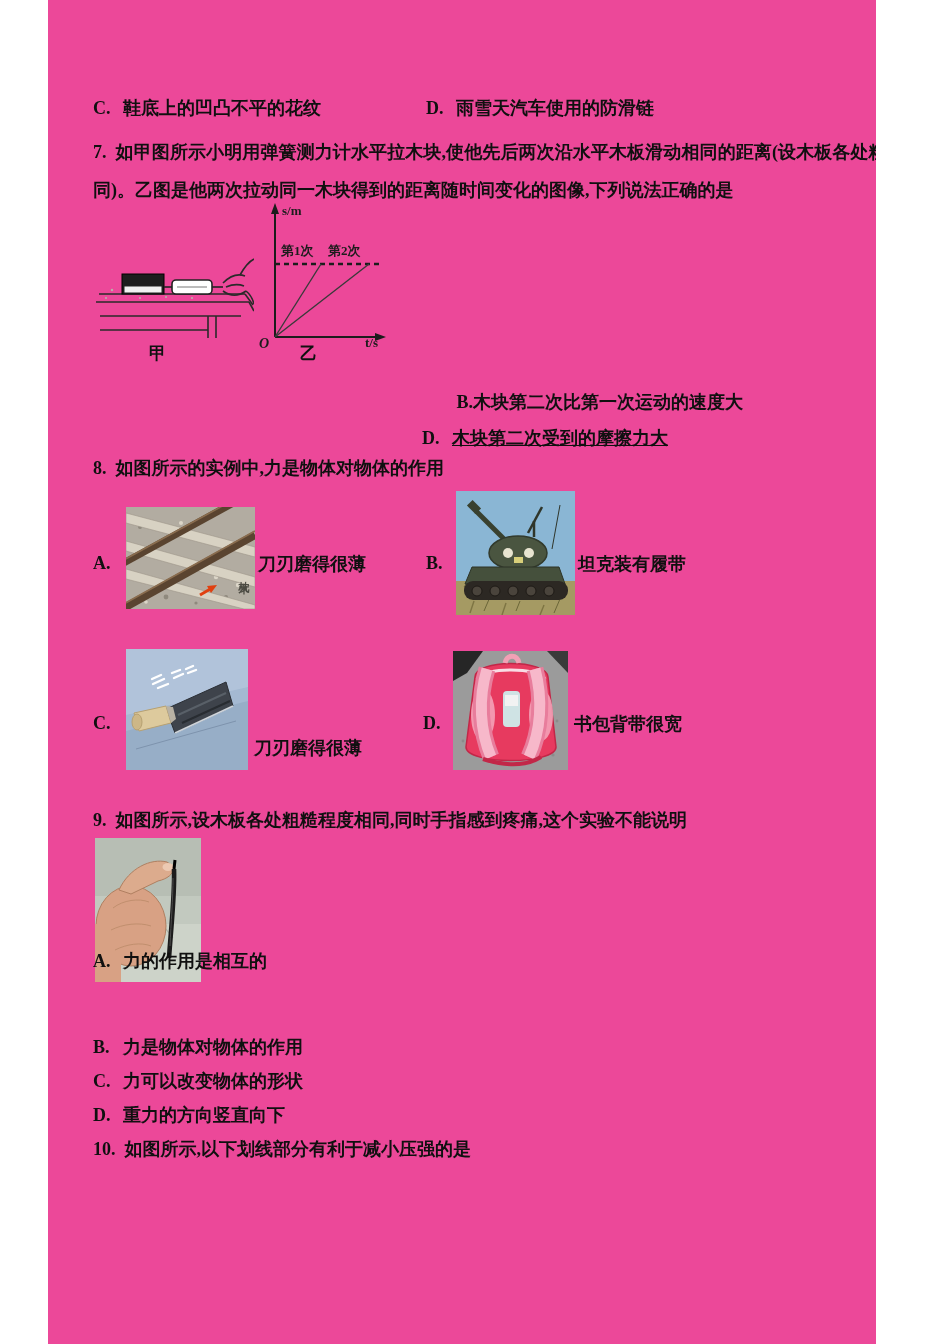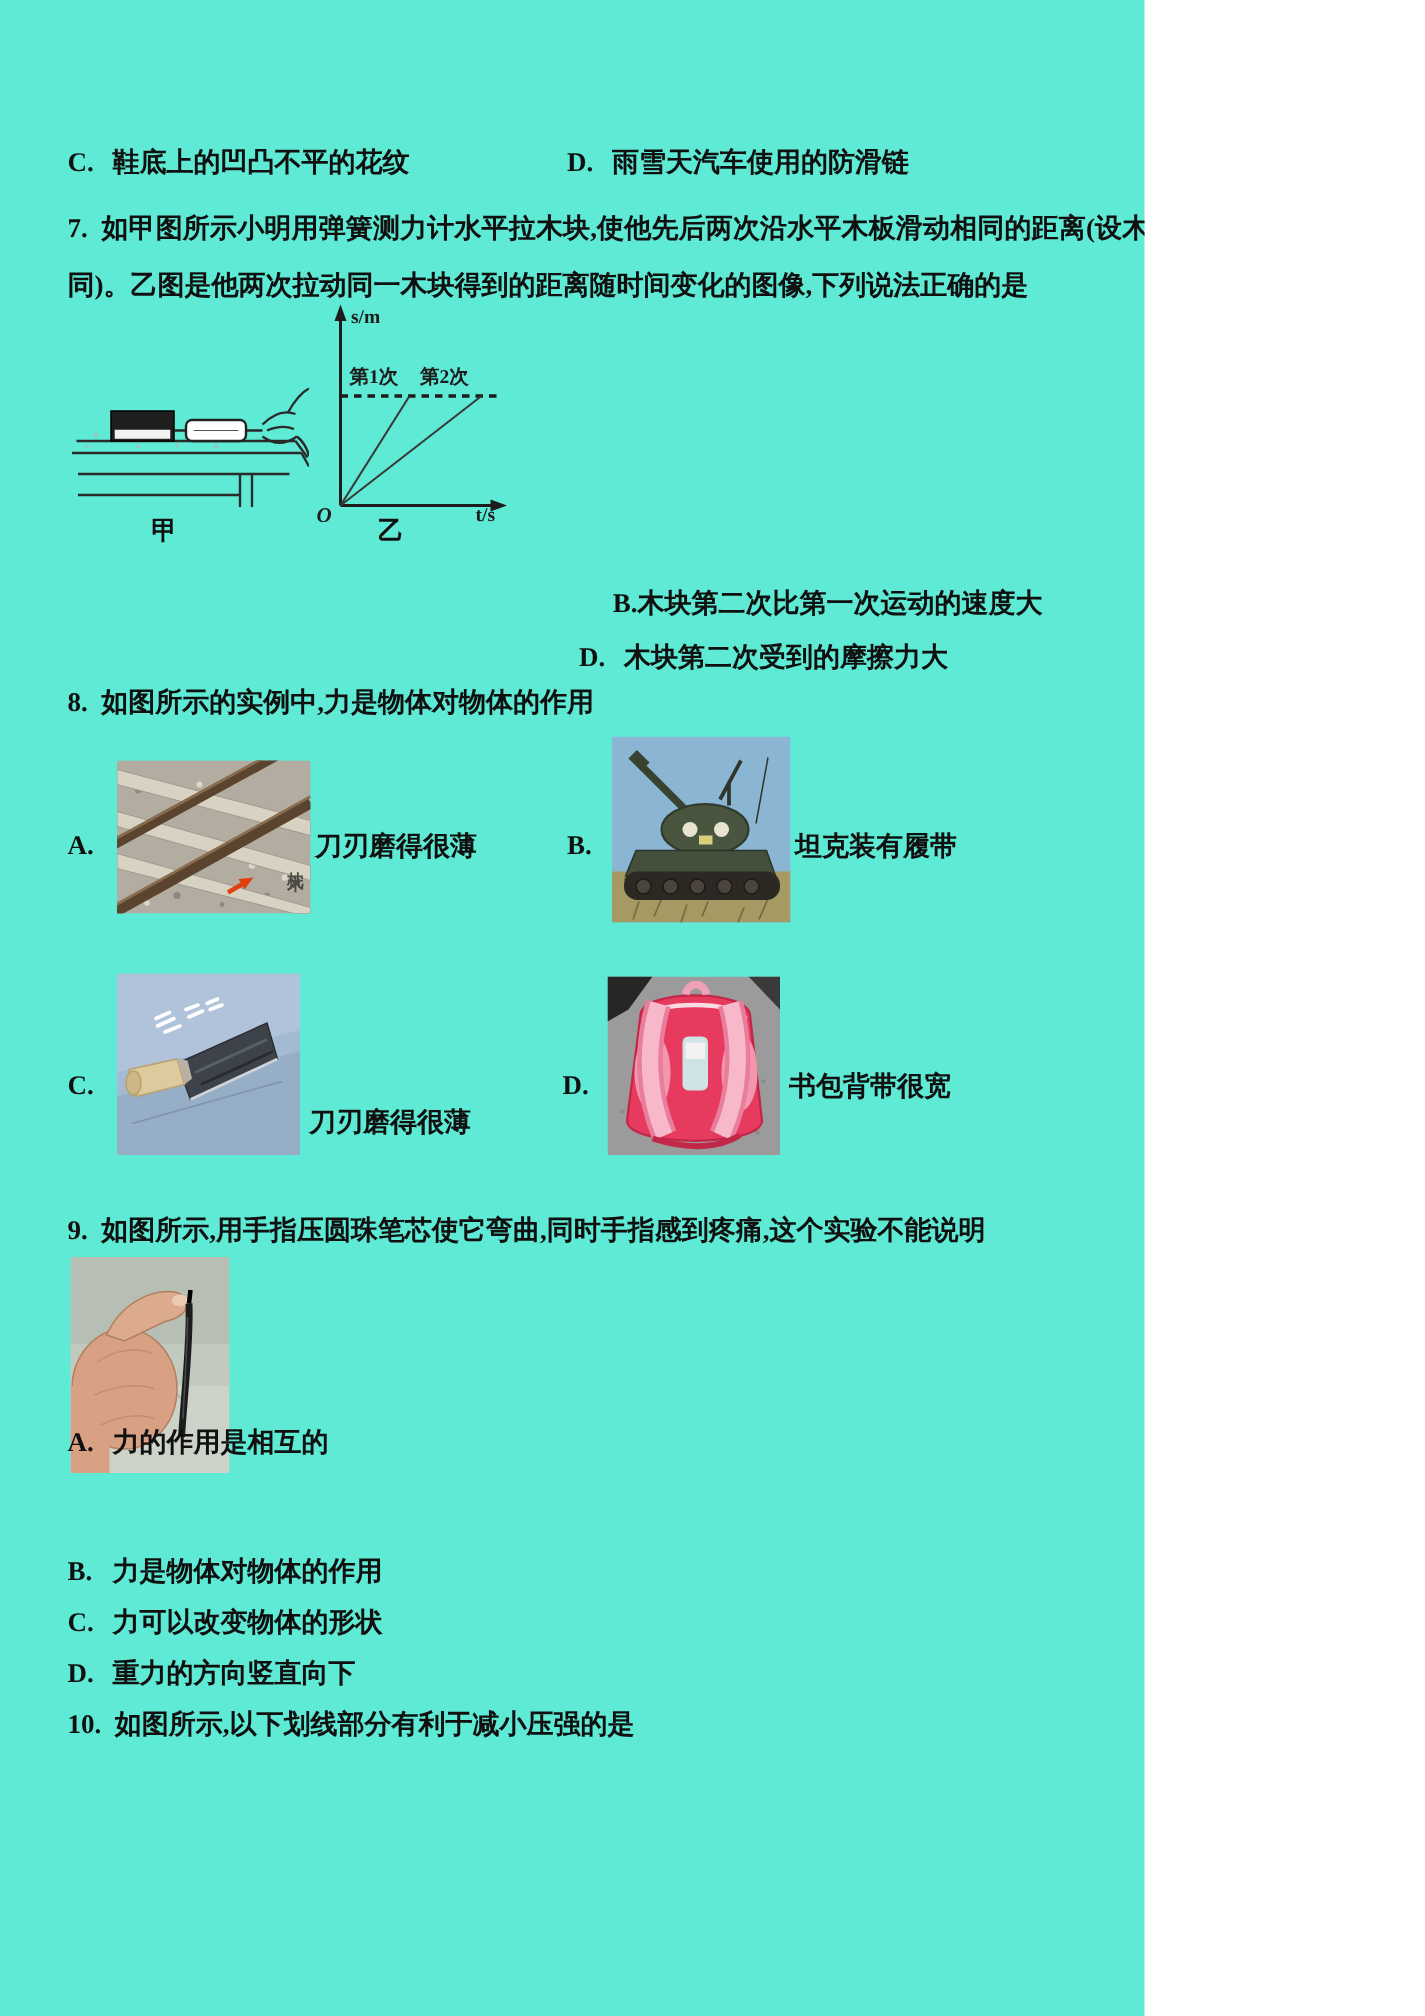--- a/index.html
+++ b/index.html
@@ -1,19 +1,19 @@
 <!DOCTYPE html>
 <html><head>
 <meta charset="utf-8">
 <style>
   html,body{margin:0;padding:0;background:#ffffff;}
   .page{
-    position:relative;width:763px;height:1344px;background:#5eead4;overflow:hidden;
+    position:relative;width:828px;height:1344px;background:#ec4899;overflow:hidden;
     font-family:"Liberation Serif","DejaVu Sans",sans-serif;
-    color:#101010;font-weight:700;
+    color:#101010;font-weight:700;margin-left:48px;
   }
   .abs{position:absolute;}
   .t{font-size:18px;line-height:1.25;white-space:nowrap;}
   .stem{font-size:18px;line-height:38px;white-space:normal;text-align:justify;}
   .num{margin-right:9px;}
   .optlabel{display:inline-block;min-width:30px;}
   .figcap{font-size:17px;}
   .vert{writing-mode:vertical-rl;font-size:11px;color:#3a3a32;opacity:.85;letter-spacing:2px;font-weight:700;}
   svg{display:block;}
   .gtext{font-family:"Liberation Serif","DejaVu Sans",sans-serif;font-weight:700;}
@@ -86,21 +86,21 @@
     <text x="114" y="149" font-size="13" class="gtext" fill="#1c1c1c">t/s</text>
     <text x="8" y="150" font-size="14" font-style="italic" class="gtext" fill="#1c1c1c">O</text>
     <text x="30" y="57" font-size="13" class="gtext" fill="#1c1c1c">第1次</text>
     <text x="77" y="57" font-size="13" class="gtext" fill="#1c1c1c">第2次</text>
   </svg>
   <div class="abs figcap" style="left:252px;top:342px;">乙</div>
 
   <div class="abs t" style="left:395px;top:391px;text-align:right;">
     <span class="optlabel">B.</span><span>木块第二次比第一次运动的速度大</span>
   </div>
-  <div class="abs t" style="left:386px;top:427px;">
+  <div class="abs t" style="left:374px;top:427px;text-decoration:underline;">
     <span class="optlabel">D.</span><span>木块第二次受到的摩擦力大</span>
   </div>
 
   <div class="abs t" style="left:45px;top:457px;">
     <span class="num">8.</span><span>如图所示的实例中,力是物体对物体的作用</span>
   </div>
 
   <div class="abs t" style="left:45px;top:552px;">A.</div>
   <svg class="abs" style="left:78px;top:507px;" width="129" height="102" viewBox="0 0 129 102">
     <rect width="129" height="102" fill="#b2aca1"></rect>
@@ -222,21 +222,21 @@
       <path d="M34,18 C25,48 27,80 38,106" stroke="#e87d9c" stroke-width="17" fill="none"></path>
       <path d="M34,18 C25,48 27,80 38,106" stroke="#f7b8ca" stroke-width="11" fill="none"></path>
       <path d="M82,18 C90,48 88,80 76,106" stroke="#e87d9c" stroke-width="17" fill="none"></path>
       <path d="M82,18 C90,48 88,80 76,106" stroke="#f7b8ca" stroke-width="11" fill="none"></path>
       <path d="M30,108 C55,116 75,114 88,106" stroke="#c22748" stroke-width="4" fill="none"></path>
     </g>
   </svg>
   <div class="abs t" style="left:526px;top:713px;">书包背带很宽</div>
 
   <div class="abs t" style="left:45px;top:809px;">
-    <span class="num">9.</span><span>如图所示,用手指压圆珠笔芯使它弯曲,同时手指感到疼痛,这个实验不能说明</span>
+    <span class="num">9.</span><span>如图所示,设木板各处粗糙程度相同,同时手指感到疼痛,这个实验不能说明</span>
   </div>
 
   <svg class="abs" style="left:47px;top:838px;" width="106" height="144" viewBox="0 0 106 144">
     <rect width="106" height="144" fill="#b7beb4"></rect>
     <rect y="72" width="106" height="72" fill="#cdd3c9"></rect>
     <rect y="58" width="106" height="28" fill="#c2c9bf"></rect>
     <path d="M56,96 L70,90 L78,100" stroke="#aab1a6" stroke-width="1.2" fill="none"></path>
     <g>
       <ellipse cx="36" cy="88" rx="35" ry="40" fill="#d8a184" stroke="#b07f60" stroke-width="1"></ellipse>
       <rect x="0" y="86" width="26" height="58" fill="#d8a184"></rect>

